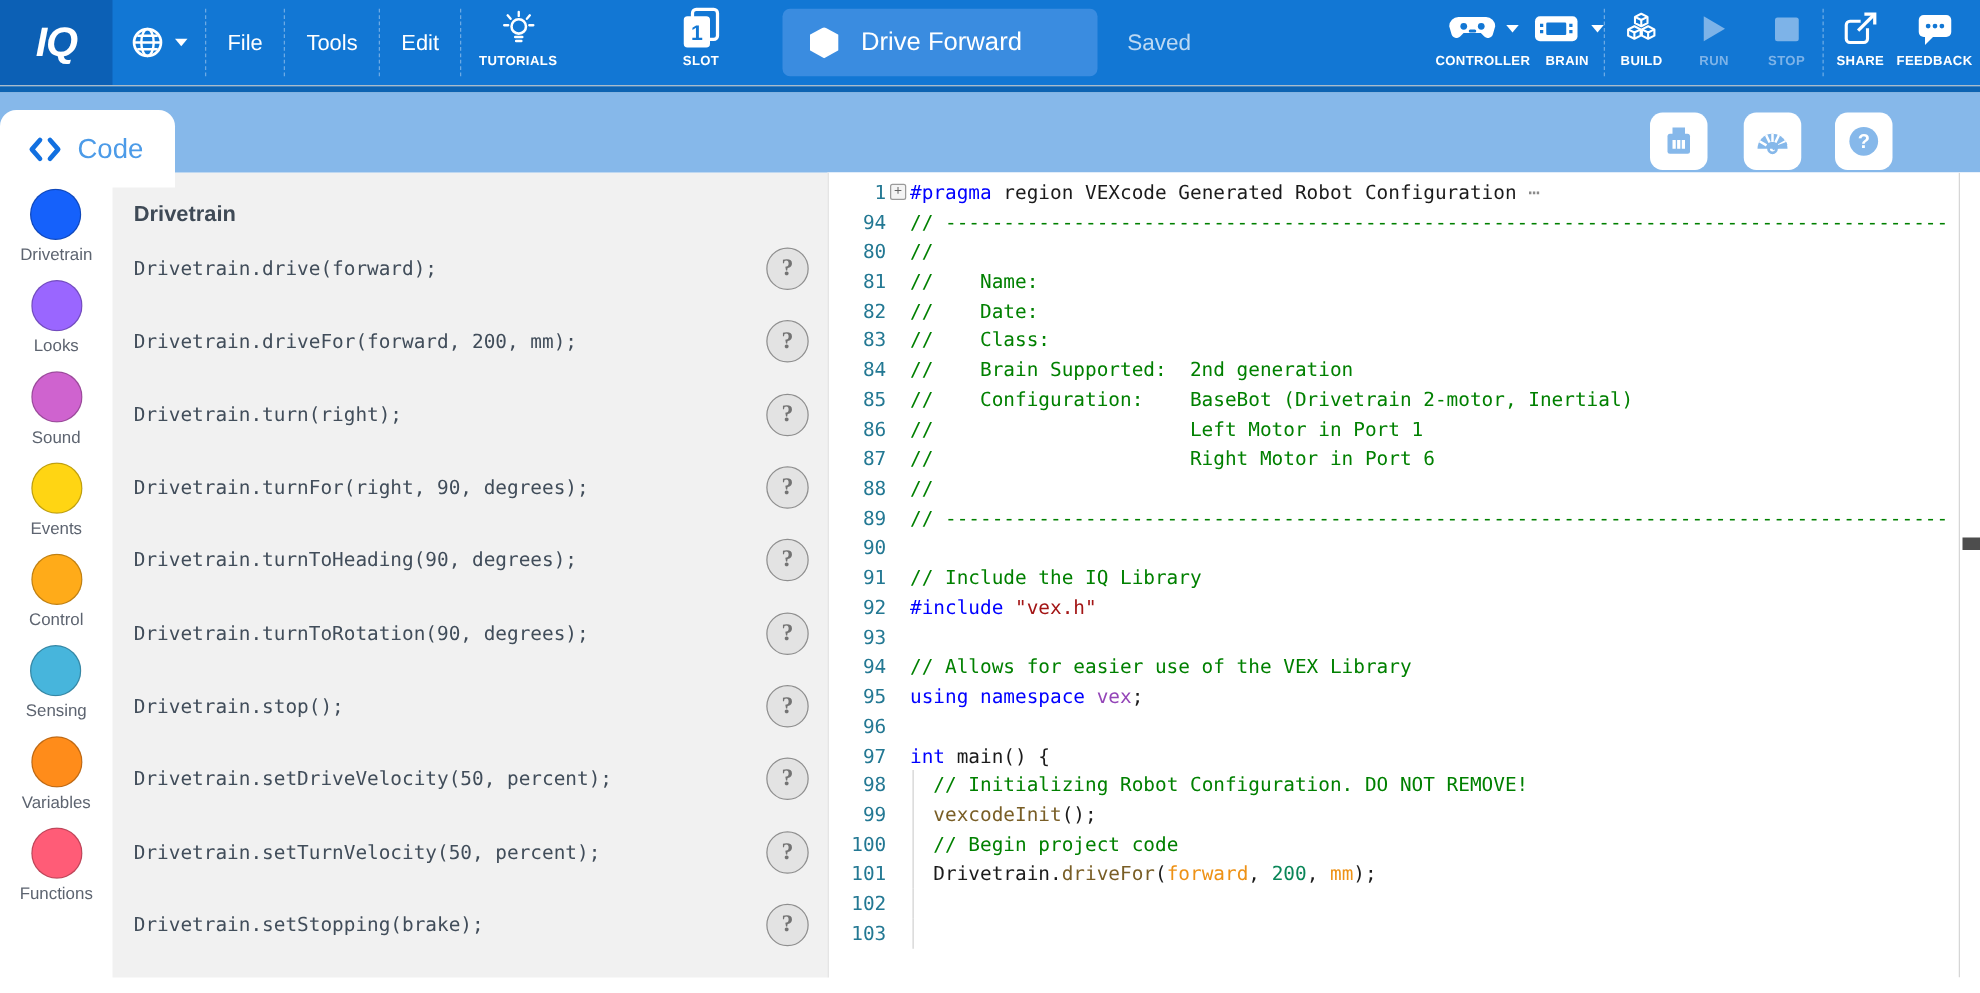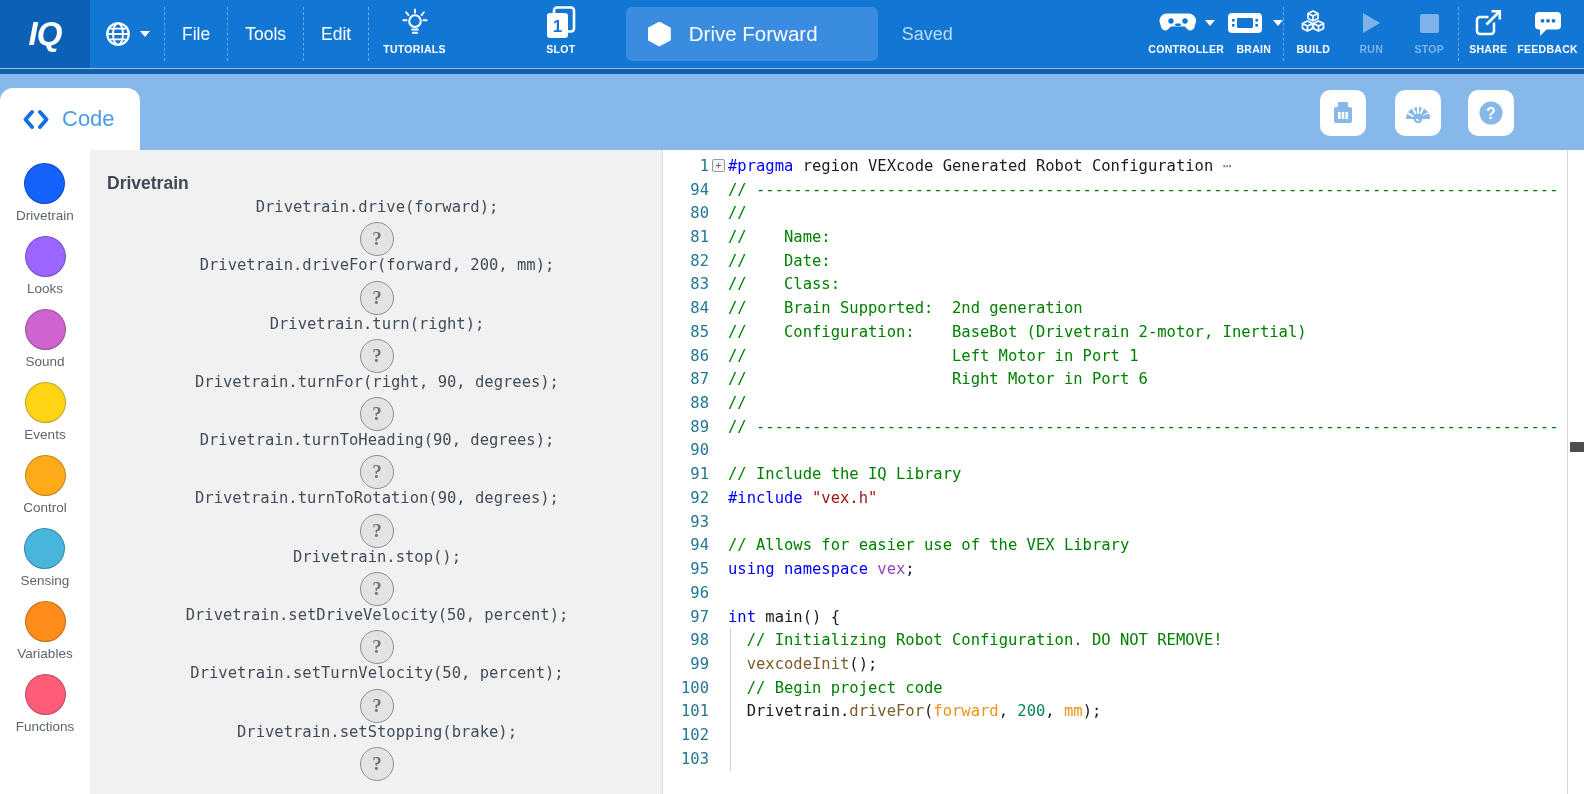--- a/index.html
+++ b/index.html
@@ -29,37 +29,37 @@
   .hex { width:23px; height:25px; background:#fff;
     clip-path:polygon(50% 0,100% 25%,100% 75%,50% 100%,0 75%,0 25%); }
   .proj-name { font-size:20.5px; color:#fff; white-space:nowrap; }
   .saved { align-self:center; margin-left:24px; font-size:18px; color:rgba(255,255,255,.72); }
   .hdr-right { margin-left:auto; display:flex; align-items:stretch; padding-right:6px; }
   .run-tri { width:0; height:0; border-left:17px solid var(--disabled,#7db3e8);
     border-top:10px solid transparent; border-bottom:10px solid transparent; }
   .stop-sq { width:19px; height:19px; background:var(--disabled,#7db3e8); border-radius:2px; }
 
   
-  .tabbar { position:relative; height:76px; background:var(--tab,#86b8ea); }
+  .tabbar { position:relative; height:64px; background:var(--tab,#86b8ea); }
   .code-tab { position:absolute; left:0; top:14px; width:140px; height:62px; background:#fff;
     border-radius:13px 13px 0 0; display:flex; align-items:center; gap:13px; padding-left:23px; }
   .code-tab-label { font-size:22px; color:#4c9be8; }
   .tb-btn { position:absolute; top:16px; width:46px; height:46px; background:#fff; border:none;
     border-radius:10px; display:flex; align-items:center; justify-content:center; cursor:pointer; }
 
   
   .main { display:flex; height:644px; }
   .catbar { width:90px; background:#fff; padding-top:13px; display:flex; flex-direction:column; align-items:center; }
   .cat { display:flex; flex-direction:column; align-items:center; margin-bottom:13px; cursor:pointer; }
   .cat-dot { width:41px; height:41px; border-radius:50%; border:1px solid rgba(0,0,0,.25); }
   .cat-label { margin-top:4px; font-size:13.5px; color:#5d6470; }
 
   .cmdpanel { width:572px; background:var(--panel,#f1f1f1); padding:23px 15px 0 17px; overflow:hidden; }
   .cmd-title { font-size:17.5px; font-weight:700; color:#3f4a56; margin-bottom:4px; }
-  .cmd-row { height:58.3px; display:flex; align-items:center; justify-content:space-between;flex-direction:column; }
+  .cmd-row { height:58.3px; display:flex; align-items:center; justify-content:space-between; }
   .cmd-text { font-family:"DejaVu Sans Mono", monospace; font-size:15.5px; color:#414d5a; cursor:grab; }
   .help-btn { width:34px; height:34px; border-radius:50%; background:#e3e3e3; border:1.5px solid #8f8f8f;
     color:#737373; font-size:19px; font-weight:700; font-family:"Liberation Serif", serif;
     display:flex; align-items:center; justify-content:center; cursor:pointer; flex:none; }
 
   
   .editor { flex:1; background:#fff; border-left:1px solid #ddd; position:relative;
     font-family:"DejaVu Sans Mono", monospace; font-size:15.5px; padding-top:4px; overflow:hidden; }
   .cl { position:relative; height:23.73px; display:flex; align-items:center; }
   .ln { width:46px; text-align:right; color:var(--ln,#237893); flex:none; }

